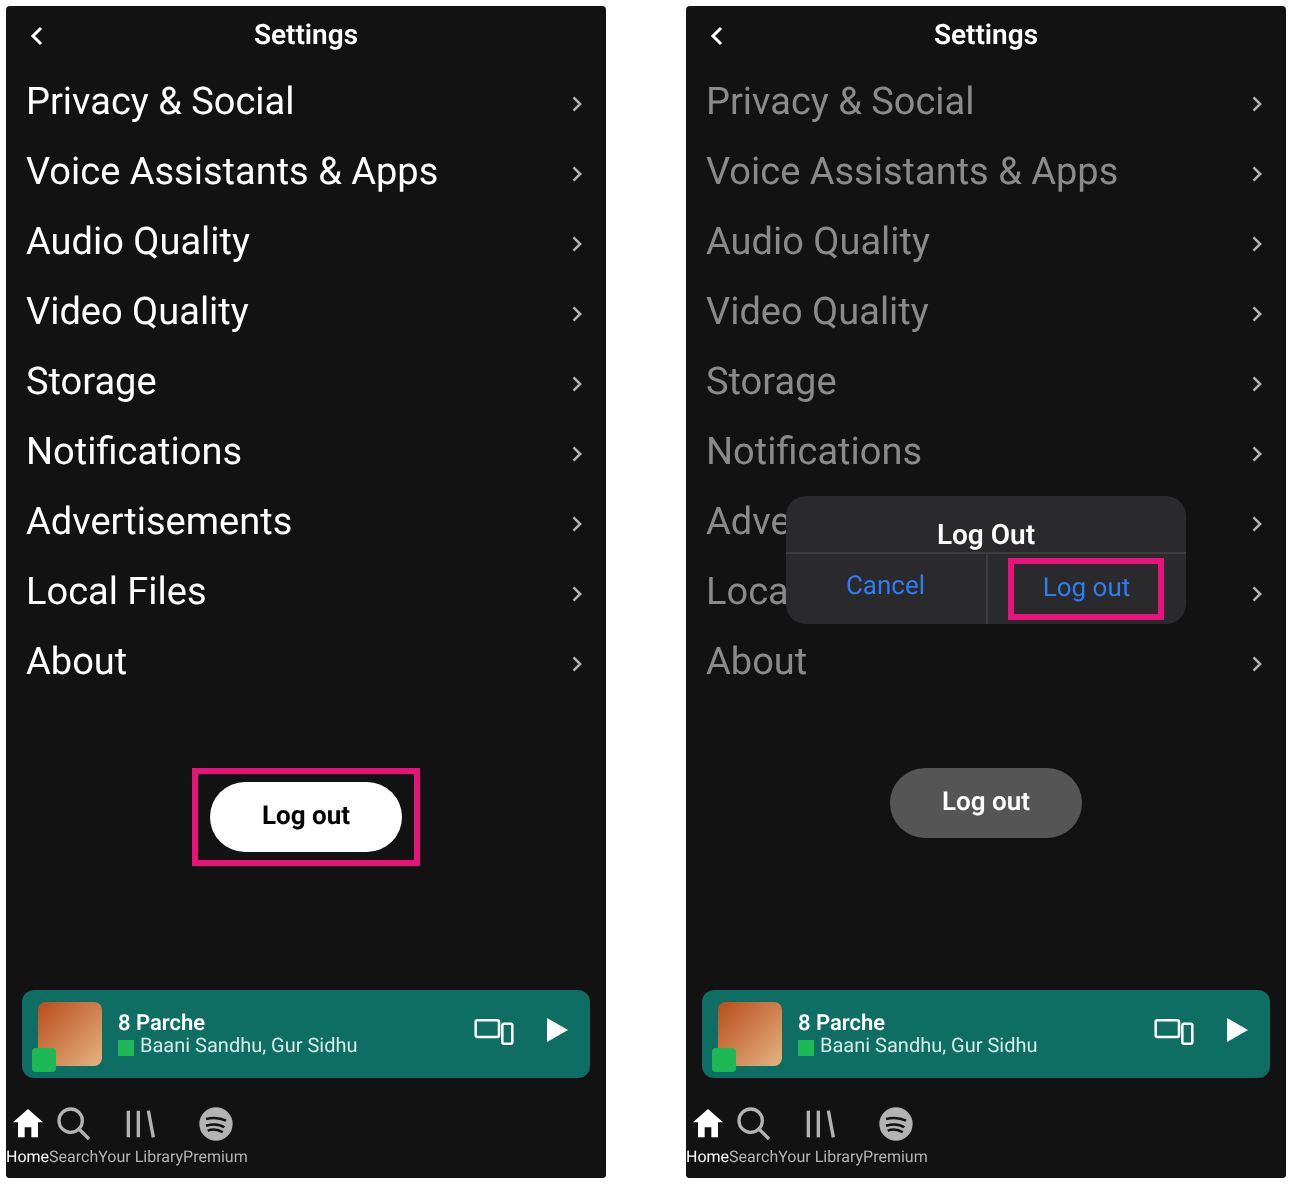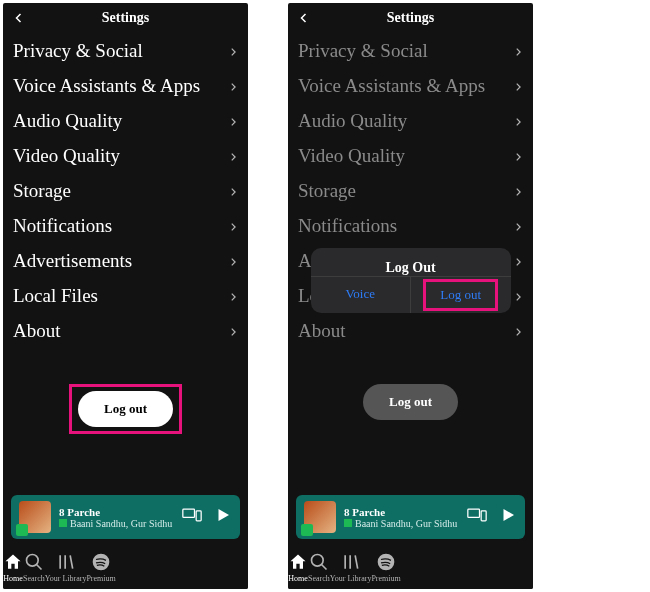--- a/index.html
+++ b/index.html
@@ -6,27 +6,26 @@
   body {
     background: #ffffff;
     font-family: -apple-system, BlinkMacSystemFont, "Segoe UI", Roboto, Helvetica, Arial, sans-serif;
     width: 650px;
     height: 592px;
     display: flex;
     gap: 40px;
     padding: 3px;
   }
   .phone {
-    width: 245px;
+    width: 300px;
     height: 586px;
     background: #121212;
     position: relative;
     overflow: hidden;
     border-radius: 2px;
-    font-family: Liberation Serif, serif;
   }
   .header {
     height: 30px;
     display: flex;
     align-items: center;
     justify-content: center;
     position: relative;
     color: #fff;
   }
   .back {
@@ -315,21 +314,21 @@
           </svg></span>
       </div>
   </div>
   <div class="logout-wrap">
     <div class="logout-btn dark">Log out</div>
   </div>
 
   <div class="dialog">
     <div class="dialog-title">Log Out</div>
     <div class="dialog-btns">
-      <div class="dialog-btn">Voice</div>
+      <div class="dialog-btn">Cancel</div>
       <div class="dialog-btn" style="padding:0;display:flex;align-items:center;justify-content:center">
         <div class="dialog-logout-wrap" style="padding:5px 14px">
           <span>Log out</span>
         </div>
       </div>
     </div>
   </div>
 
   <div class="now-playing">
     <div class="np-art"></div>

